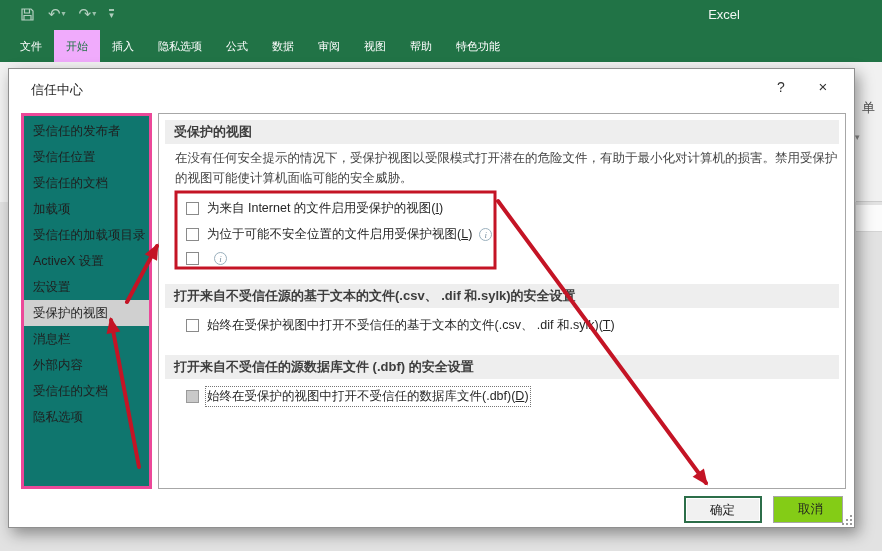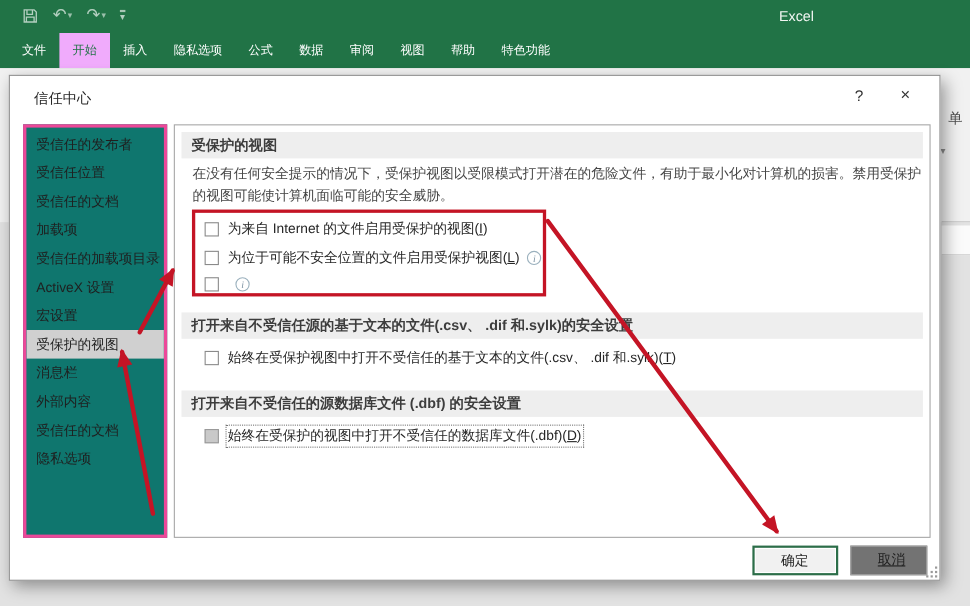--- a/index.html
+++ b/index.html
@@ -48,21 +48,21 @@
   .row4 { top:203px; } .row5 { top:274px; }
   .cb { width:13px; height:13px; border:1px solid #8a8a8a; background:#fff; margin-right:8px; flex:none; }
   .cb.disabled { background:#c9c9c9; border-color:#9a9a9a; }
   .accel { text-decoration:underline; }
   .focus-dotted { outline:1px dotted #767676; outline-offset:1px; }
   .info { width:13px; height:13px; border-radius:50%; border:1px solid #9ab0bd; color:#7d93a3; font-size:9px; line-height:12px; text-align:center; margin-left:7px; flex:none; }
   .info::after { content:"i"; font-family:"Liberation Serif","DejaVu Serif",serif; font-style:italic; }
 
   .btn { position:absolute; top:427px; height:27px; font-size:12.5px; text-align:left; line-height:24px; color:#1f1f1f;padding-left:24px; }
   .btn-ok { left:675px; width:78px; background:#f1f1f1; border:2px solid #2c6e49; box-shadow:inset 0 0 0 1px #ffffff; }
-  .btn-cancel { left:764px; width:70px; background:#737373; border:1px solid #a6a6a6;text-decoration:underline; }
+  .btn-cancel { left:764px; width:70px; background:#84cc16; border:1px solid #a6a6a6; }
   .grip { position:absolute; left:833px; top:446px; width:10px; height:10px; }
   .grip i { position:absolute; width:2px; height:2px; background:#9a9a9a; }
   .grip .d1{ right:0; top:0; } .grip .d2{ right:4px; top:4px; } .grip .d3{ right:0; top:4px; }
   .grip .d4{ right:8px; top:8px; } .grip .d5{ right:4px; top:8px; } .grip .d6{ right:0; top:8px; }
 
   
   .annot { position:absolute; left:0; top:0; width:882px; height:551px; z-index:50; pointer-events:none; }
 </style>
 </head>
 <body>

